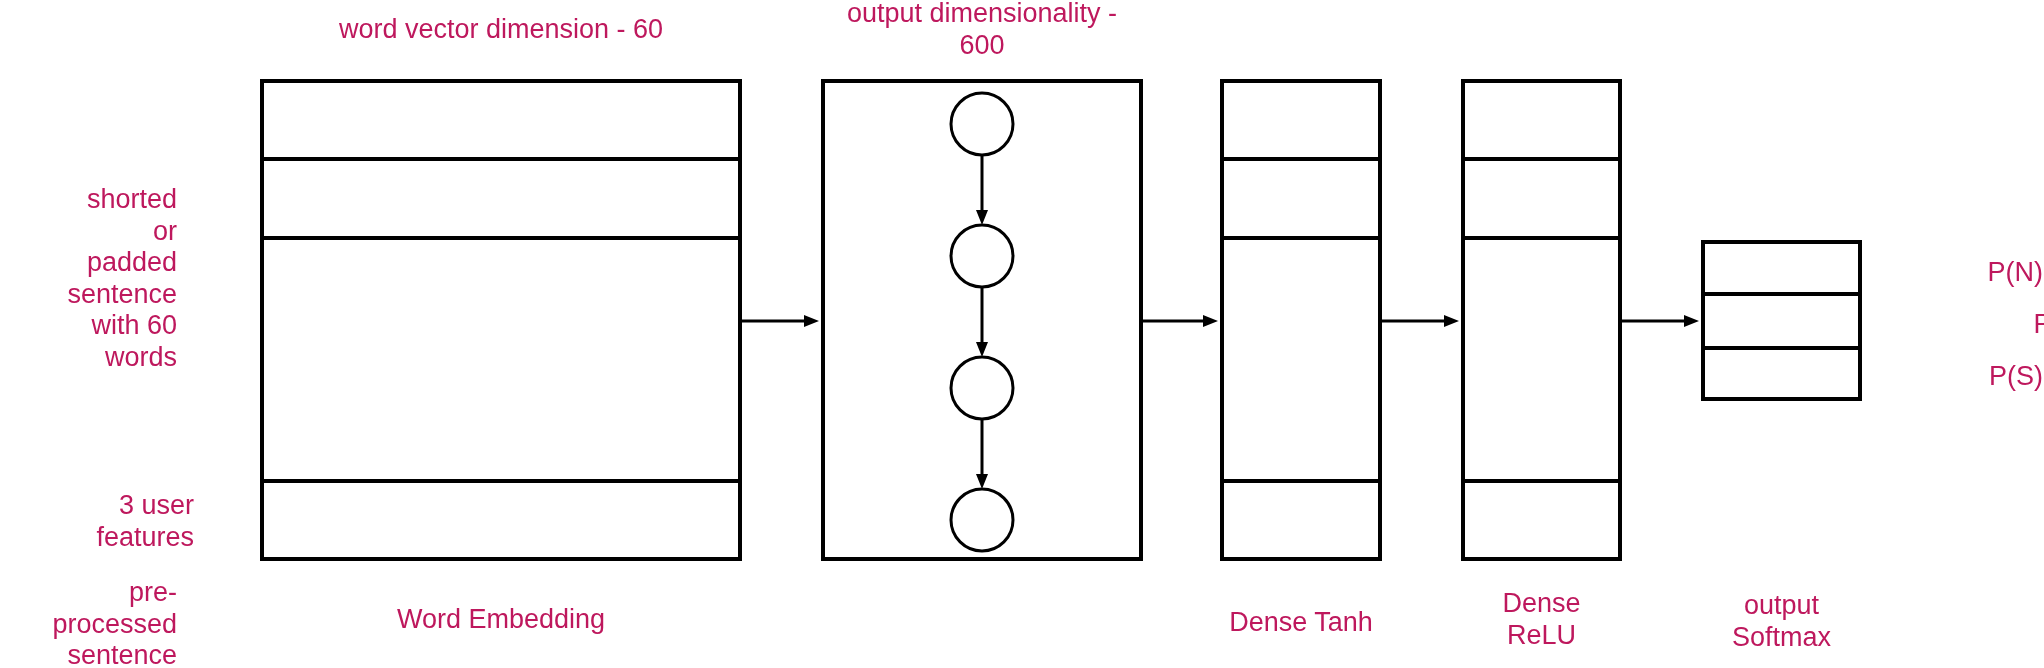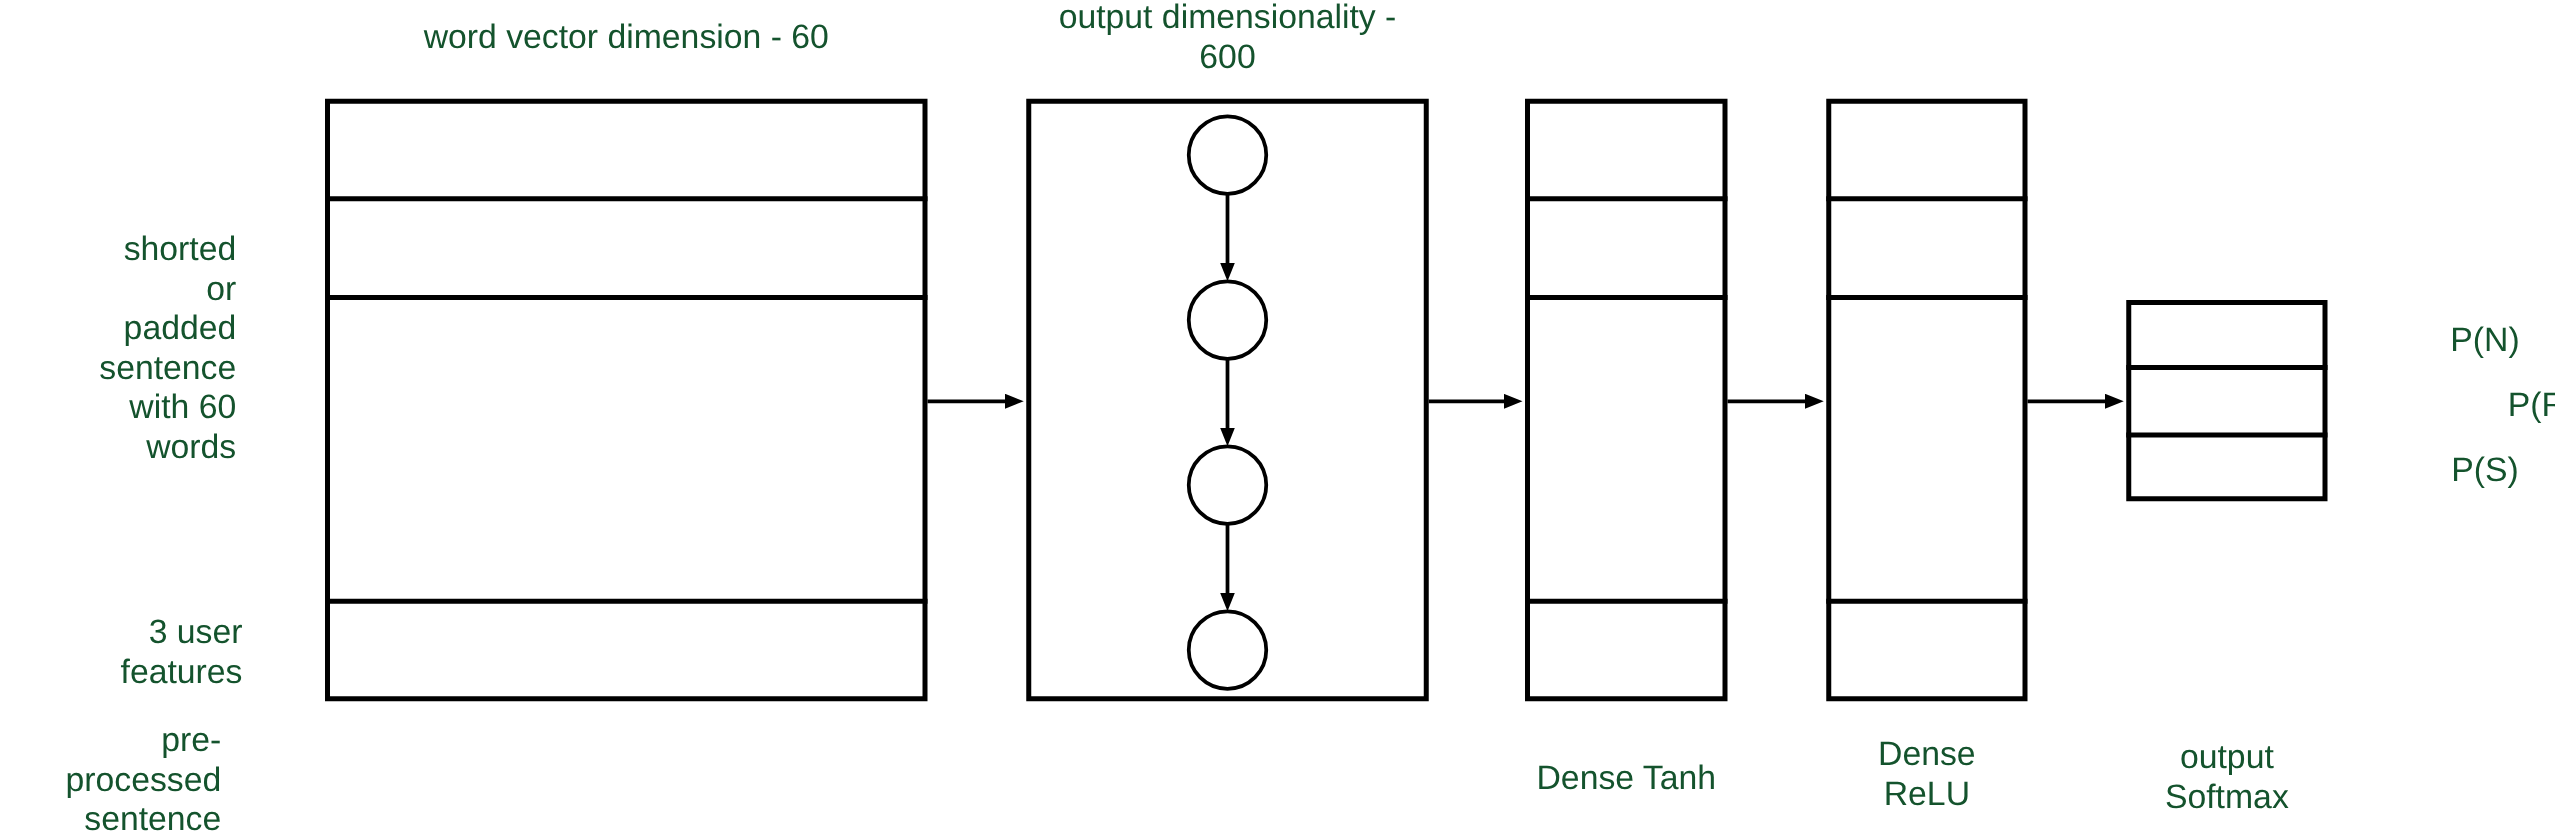--- a/index.html
+++ b/index.html
@@ -2,21 +2,21 @@
 <html><head>
 <meta charset="utf-8">
 <style>
   html, body { margin: 0; padding: 0; background: #ffffff; }
   .canvas {
     position: relative;
     width: 2044px;
     height: 668px;
     background: #ffffff;
     font-family: "Liberation Sans", "DejaVu Sans", sans-serif;
-    color: #14532d;
+    color: #be185d;
     overflow: hidden;
   }
   .box {
     position: absolute;
     box-sizing: border-box;
     border: 4px solid #000000;
     background: #ffffff;
   }
   .divider {
     position: absolute;
@@ -24,38 +24,38 @@
     background: #000000;
   }
   .lbl {
     position: absolute;
     font-size: 27px;
     line-height: 31.5px;
     white-space: pre-line;
     text-align: center;
   }
   .lbl.right { text-align: right; }
-  .lbl.left  { text-align: center; }
+  .lbl.left  { text-align: right; }
   svg.connectors {
     position: absolute;
     left: 0; top: 0;
     width: 2044px; height: 668px;
     pointer-events: none;
   }
 </style>
 </head>
 <body>
 
 <div class="canvas">
 
   <div class="lbl" style="left:260px; top:14px; width:482px;">word vector dimension - 60</div>
   <div class="lbl" style="left:821px; top:-2px; width:322px;">output dimensionality -
 600</div>
 
-  <div class="lbl right" style="left:0px; top:184px; width:177px;padding-left:12px;">shorted
+  <div class="lbl right" style="left:0px; top:184px; width:177px;">shorted
 or
 padded
 sentence
 with 60
 words</div>
   <div class="lbl right" style="left:0px; top:490px; width:177px;padding-left:17px;">3 user
 features</div>
   <div class="lbl right" style="left:0px; top:577px; width:177px;">pre-
 processed
 sentence</div>
@@ -96,20 +96,21 @@
     <line x1="982" y1="155" x2="982" y2="211" stroke="#000000" stroke-width="3" marker-end="url(#ah)"></line>
     <line x1="982" y1="287" x2="982" y2="343" stroke="#000000" stroke-width="3" marker-end="url(#ah)"></line>
     <line x1="982" y1="419" x2="982" y2="475" stroke="#000000" stroke-width="3" marker-end="url(#ah)"></line>
 
     <line x1="742" y1="321" x2="805" y2="321" stroke="#000000" stroke-width="3" marker-end="url(#ah)"></line>
     <line x1="1143" y1="321" x2="1204" y2="321" stroke="#000000" stroke-width="3" marker-end="url(#ah)"></line>
     <line x1="1382" y1="321" x2="1445" y2="321" stroke="#000000" stroke-width="3" marker-end="url(#ah)"></line>
     <line x1="1622" y1="321" x2="1685" y2="321" stroke="#000000" stroke-width="3" marker-end="url(#ah)"></line>
   </svg>
 
+  <div class="lbl" style="left:260px; top:604px; width:482px;">Word Embedding</div>
   <div class="lbl" style="left:1220px; top:607px; width:162px;">Dense Tanh</div>
   <div class="lbl" style="left:1461px; top:588px; width:161px;">Dense
 ReLU</div>
   <div class="lbl" style="left:1701px; top:590px; width:161px;">output
 Softmax</div>
 
   <div class="lbl left" style="left:1933px; top:257px; width:110px;">P(N)</div>
   <div class="lbl left" style="left:1979px; top:309px; width:110px;">P(R)</div>
   <div class="lbl left" style="left:1933px; top:361px; width:110px;">P(S)</div>
 

